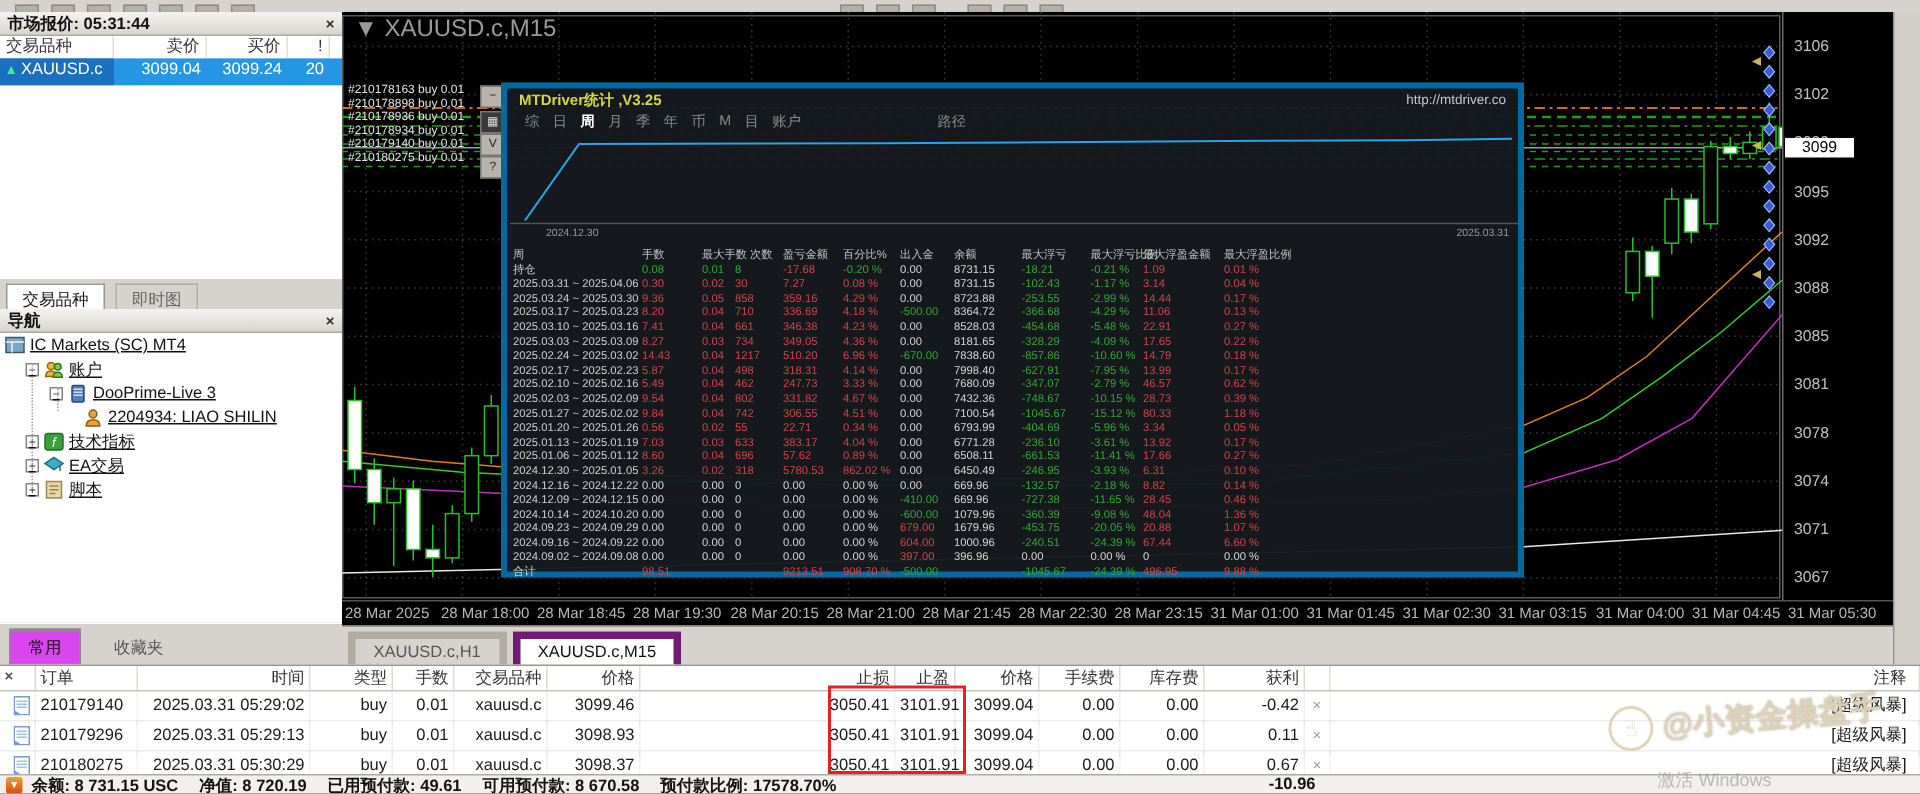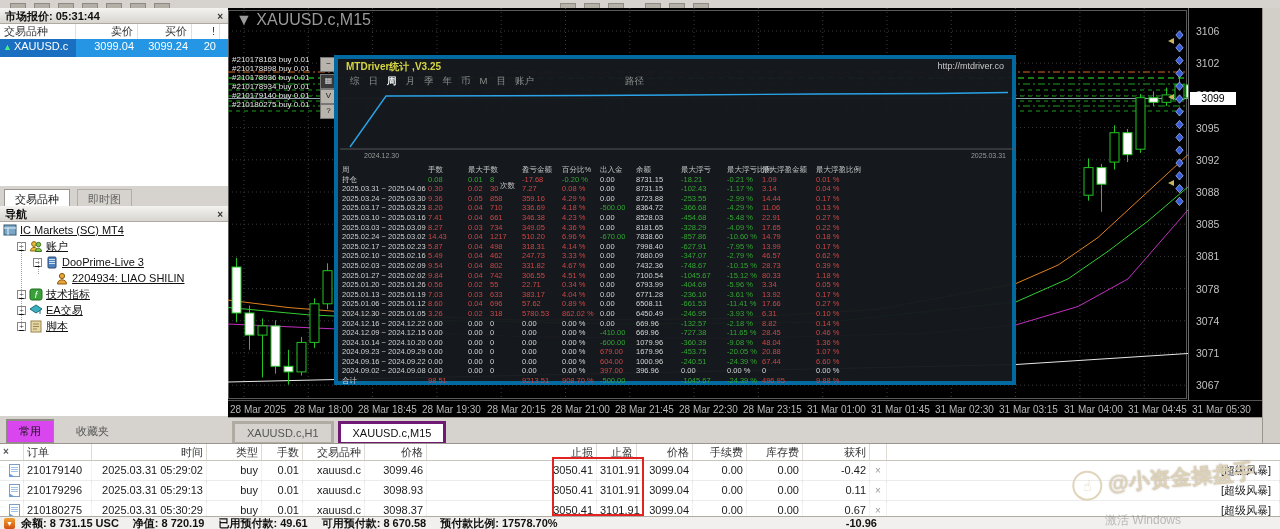--- a/index.html
+++ b/index.html
@@ -44,21 +44,21 @@
   .symbol-label{position:absolute;left:8px;top:3px;color:#9a9a9a;font-size:16px;}
   .order-labels{position:absolute;left:4px;top:47px;z-index:2;}
   .olabel{color:#e4e4e4;font-size:8px;line-height:9px;white-space:nowrap;text-shadow:0 0 1px #000;}
   .price-axis{position:absolute;left:960px;top:0;width:74px;height:392px;background:#000;border-left:1px solid #6a6a6a;}
   .plabel{position:absolute;left:7px;color:#c2c2c2;font-size:10.5px;}
   .pcurrent{position:absolute;left:1px;width:46px;height:13px;background:#fff;color:#000;font-size:10.5px;
             line-height:13px;text-align:center;}
   .time-axis{position:absolute;left:0;top:392px;width:1034px;height:17px;background:#000;border-top:1px solid #555;}
   .tlabel{position:absolute;top:3px;color:#b8b8b8;font-size:10px;white-space:nowrap;}
   .chart-tabs{position:absolute;left:0;top:409px;width:1034px;height:26px;background:#d6d3ce;border-top:1px solid #9a968e;}
-  .ctab{display:inline-block;margin:3px 0 4px 4px;padding:3px 12px;border:3px solid #701a75;background:#fff;}
+  .ctab{display:inline-block;margin:3px 0 4px 4px;padding:3px 12px;border:5px solid #701a75;background:#fff;}
   .ctab.inactive{background:#d6d3ce;color:#555;border-color:#b0aca4;}
   .scroll-strip{left:1262px;top:8px;width:18px;height:435px;background:#d2cfc8;border-left:1px solid #9a968e;}
   .mtd-btn{position:absolute;left:92px;width:15px;height:13px;background:#b8b4ac;border:1px solid #777;
            color:#222;font-size:8px;line-height:11px;text-align:center;z-index:3;}
   .mtd-btn.dark{background:#3a3a3a;color:#ddd;}
   
   .mtdriver{left:334px;top:55px;width:682px;height:330px;background:rgba(22,26,30,0.97);
             border:4px solid #0369a1;z-index:5;color:#d4d4d4;box-sizing:border-box;}
   .mtd-title{position:absolute;left:8px;top:1px;color:#d6d642;font-size:10px;font-weight:bold;}
   .mtd-url{position:absolute;right:8px;top:2px;color:#c8c8c8;font-size:9px;}
@@ -383,21 +383,21 @@
       <line x1="2" y1="60" x2="678" y2="60" stroke="#52565a" stroke-width="1"></line>
       <polyline points="12,58 48,7 250,6.5 340,6 480,5 600,4.5 670,3.5" fill="none" stroke="#2aa3e8" stroke-width="1.4"></polyline>
     </svg>
     <div class="edate" style="left:26px">2024.12.30</div>
     <div class="edate" style="right:6px">2025.03.31</div>
     <div class="stats" id="statsTable">
         <div class="srow shead">
           <span>周</span>
           <span>手数</span>
           <span>最大手数</span>
-          <span style="padding-left: 10px; margin-top: 16px;">次数</span>
+          <span style="padding-left: 10px;">次数</span>
           <span>盈亏金额</span>
           <span>百分比%</span>
           <span>出入金</span>
           <span>余额</span>
           <span>最大浮亏</span>
           <span>最大浮亏比例</span>
           <span>最大浮盈金额</span>
           <span>最大浮盈比例</span>
         </div>
         <div class="srow">
@@ -721,20 +721,21 @@
         <span>手数</span>
         <span>交易品种</span>
         <span>价格</span>
         <span>止损</span>
         <span>止盈</span>
         <span>价格</span>
         <span>手续费</span>
         <span>库存费</span>
         <span>获利</span>
         <span></span>
+        <span style="padding-right: 8px;">注释</span>
       </div>
     <div id="ordersBody">
         <div class="ogrid orow">
           <span class="l"><svg class="doc-icon" width="11" height="13" viewBox="0 0 11 13">
               <rect x="0.5" y="0.5" width="10" height="12" fill="#fff" stroke="#7a9cc6"></rect>
               <path d="M2 3.5h7M2 5.5h7M2 7.5h7" stroke="#9ec2e8"></path>
               <path d="M0.5 9.5 l5 3 h-5 z" fill="#6aa0d8"></path>
             </svg></span>
           <span class="l">210179140</span>
           <span>2025.03.31 05:29:02</span>

